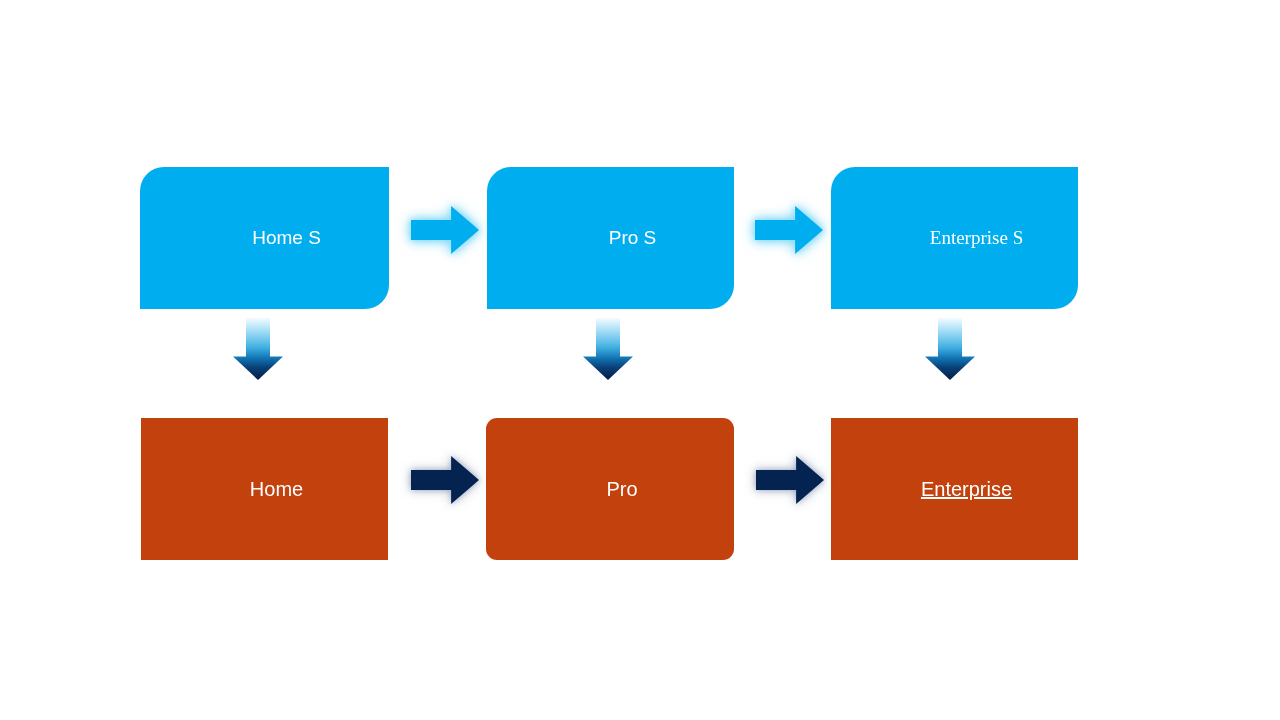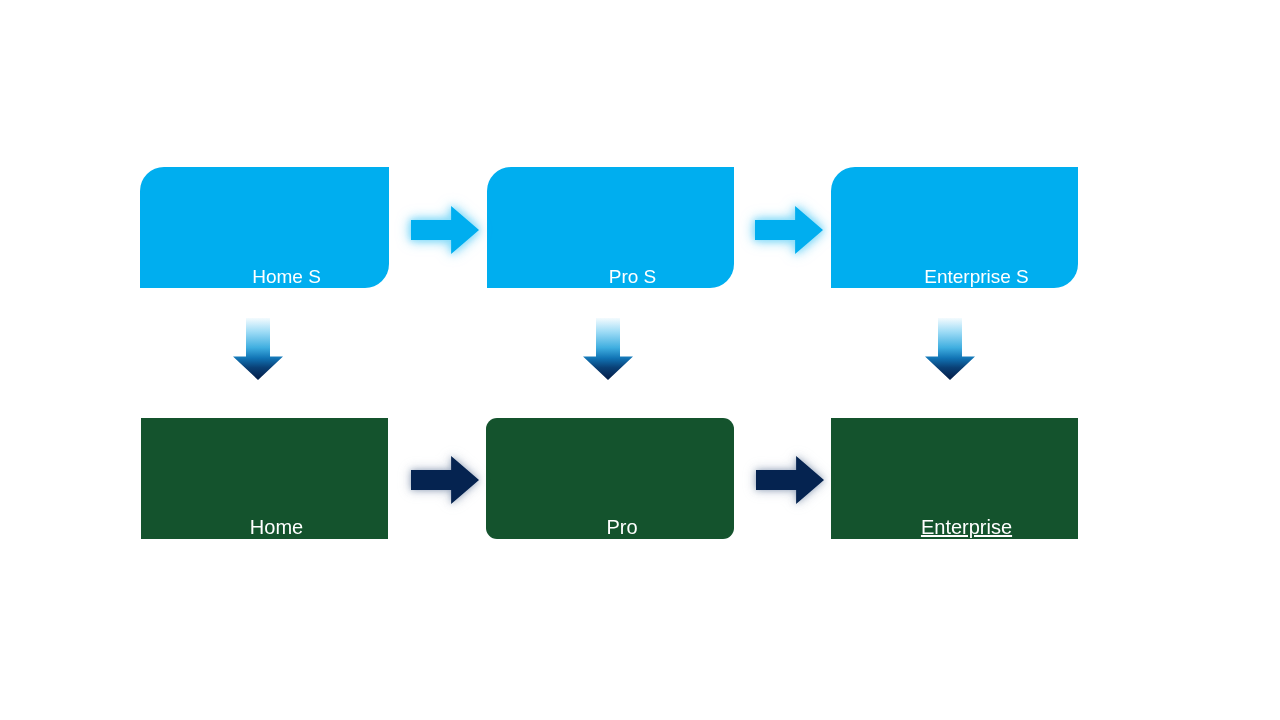--- a/index.html
+++ b/index.html
@@ -12,46 +12,46 @@
     width: 1280px;
     height: 720px;
     background: #ffffff;
     overflow: hidden;
     font-family: "Liberation Sans", "DejaVu Sans", sans-serif;
   }
 
   
   .node {
     position: absolute;
-    height: 121px;
+    height: 142px;
     display: flex;
-    align-items: flex-end;
+    align-items: center;
     justify-content: center;
     color: #ffffff;
     box-sizing: border-box;
     padding-left: 44px;
   }
   .node-top {
     top: 167px;
     background: #00AEEF;
     border-radius: 24px 0 24px 0;
     font-size: 19px;
   }
   .node-bottom {
     top: 418px;
-    background: #14532d;
+    background: #c2410c;
     border-radius: 0;
     font-size: 20px;
   }
   .node-bottom .node-label {
     transform: translateX(-10px);
   }
   .n1t { left: 140px; width: 249px; }
   .n2t { left: 487px; width: 247px; }
-  .n3t { left: 831px; width: 247px; }
+  .n3t { left: 831px; width: 247px; font-family: Liberation Serif, serif; }
   .n1b { left: 141px; width: 247px; }
   .n2b { left: 486px; width: 248px; border-radius: 11px; }
   .n3b { left: 831px; width: 247px; text-decoration: underline; }
 
   
   .arrow-right {
     position: absolute;
     width: 68px;
     height: 48px;
     clip-path: polygon(0 29%, 59% 29%, 59% 0, 100% 50%, 59% 100%, 59% 71%, 0 71%);

